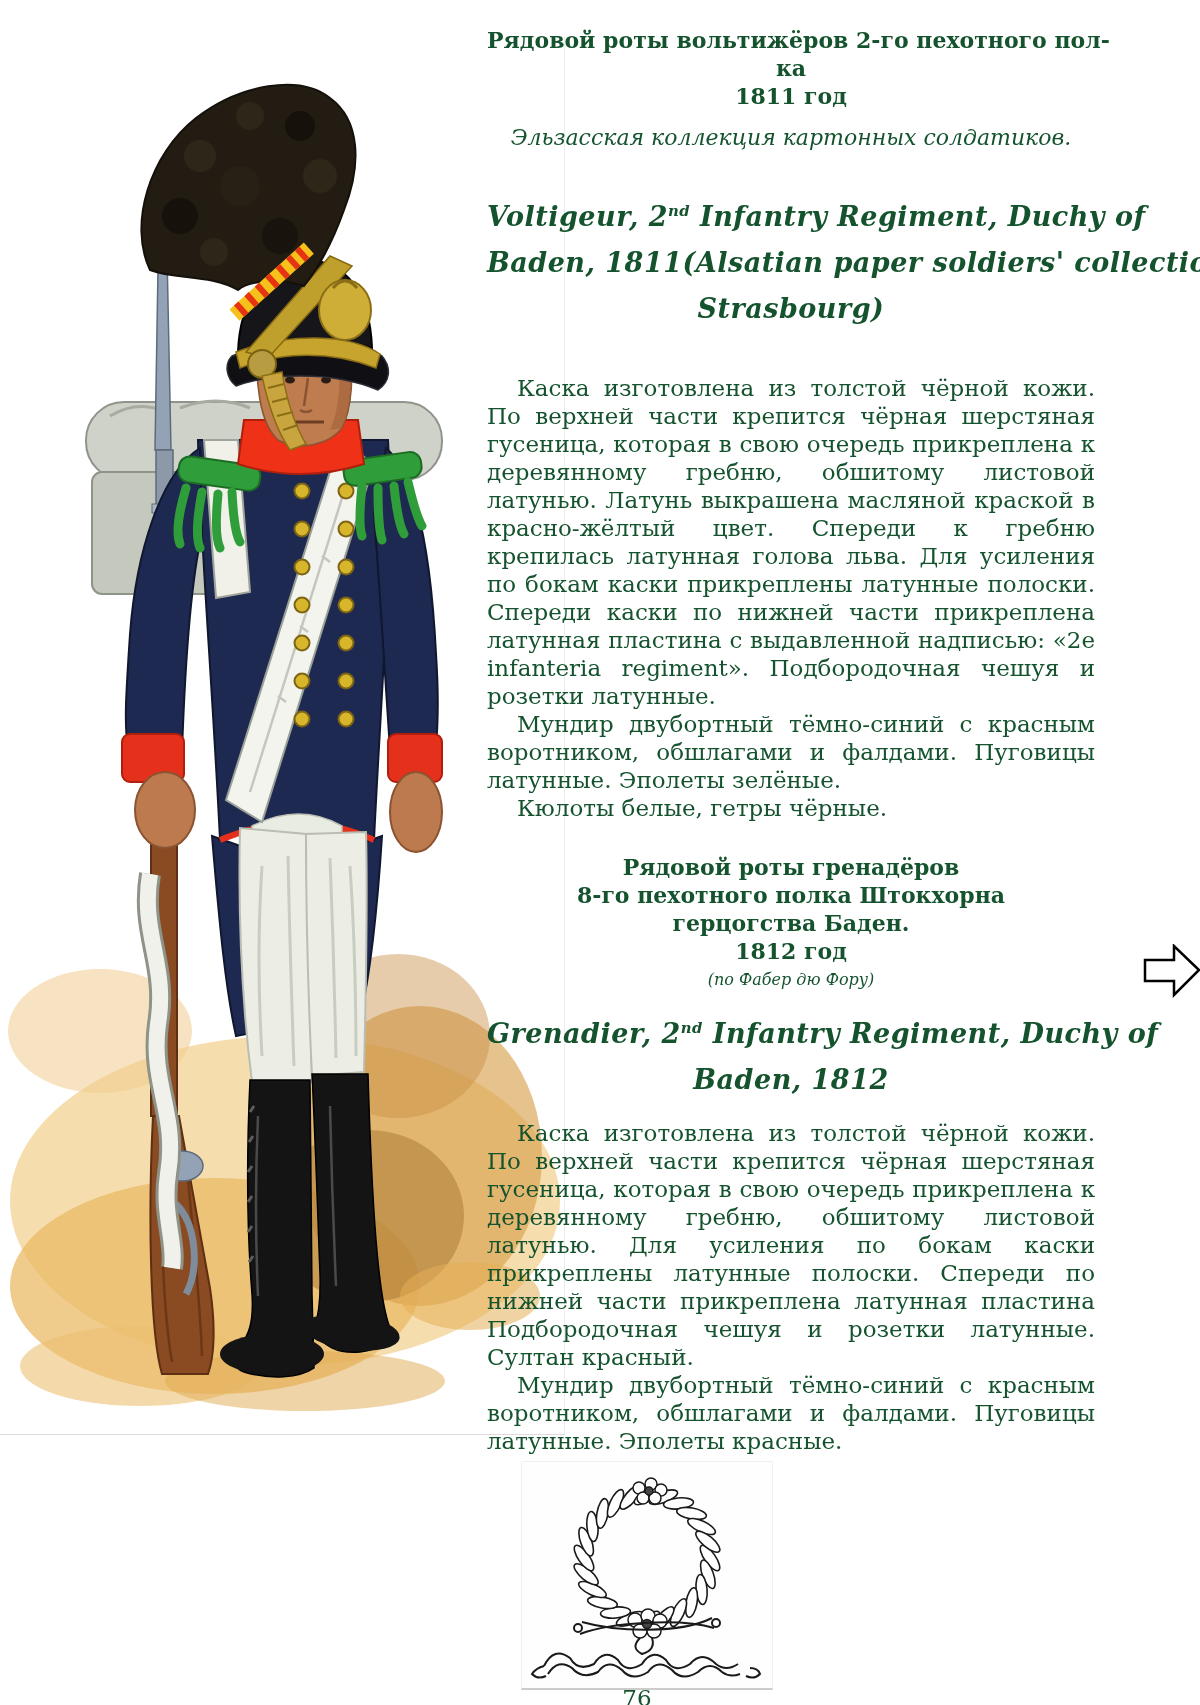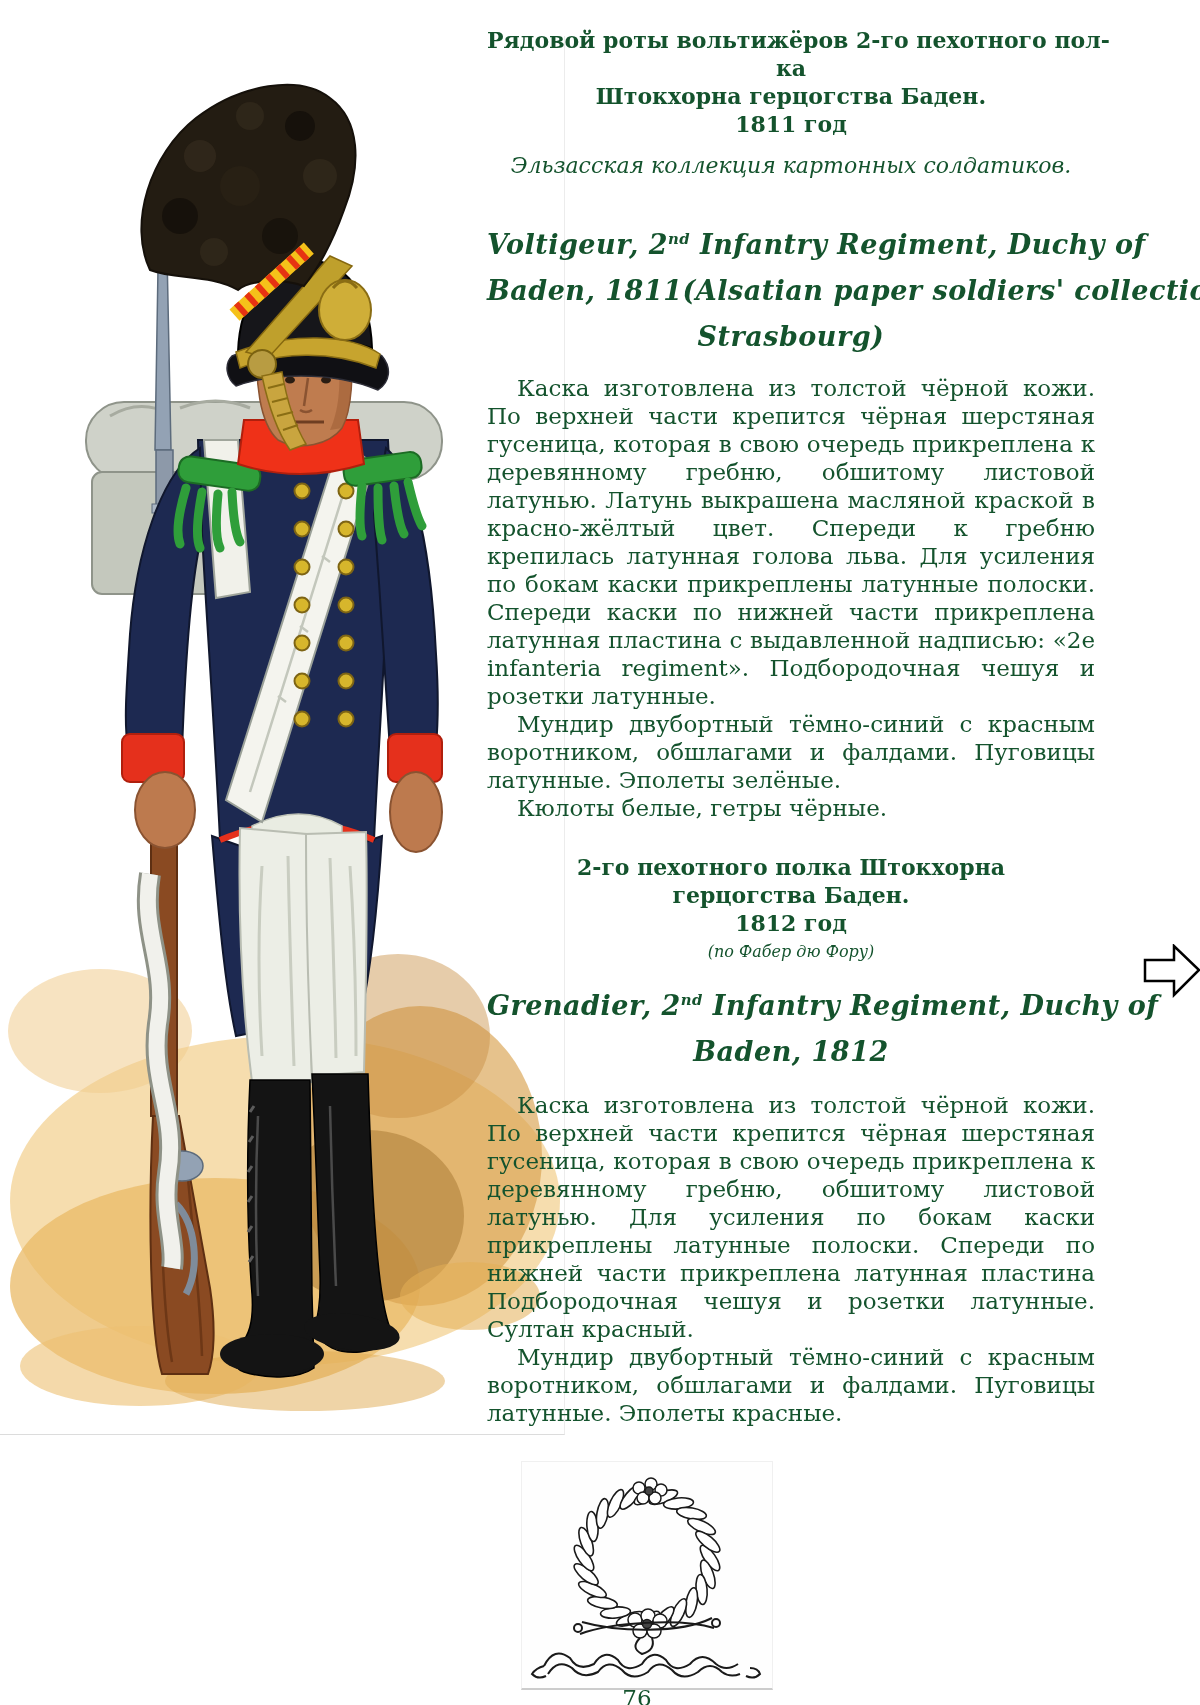--- a/index.html
+++ b/index.html
@@ -193,38 +193,38 @@
           <rect x="298" y="238" width="6" height="15" fill="#e63312"></rect>
           <rect x="310" y="238" width="6" height="15" fill="#e63312"></rect>
         </g>
       </g>
     </svg>
   </div>
 
   <div class="text-col sec-head" style="position:absolute;">
     <div class="t-line">Рядовой роты вольтижёров 2-го пехотного пол-</div>
     <div class="t-line">ка</div>
-    <div class="t-line">Штокхорна герцогства Баден.</div>
     <div class="t-line">1811 год</div>
     <div class="subtitle">Эльзасская коллекция картонных солдатиков.</div>
     <div class="cursive">
       <div class="c-line"><span>Voltigeur, 2</span><sup>nd</sup><span> Infantry Regiment, Duchy of</span></div>
       <div class="c-line">Baden, 1811(Alsatian paper soldiers' collection,</div>
       <div class="c-line">Strasbourg)</div>
     </div>
   </div>
 
   <div class="text-col sec1-body" style="position:absolute;">
     <p class="body-par">Каска изготовлена из толстой чёрной кожи. По верхней части крепится чёрная шерстяная гусеница, которая в свою очередь прикреплена к деревянному гребню, обшитому листовой латунью. Латунь выкрашена масляной краской в красно-жёлтый цвет. Спереди к гребню крепилась латунная голова льва. Для усиления  по бокам каски прикреплены латунные полоски. Спереди каски по нижней части прикреплена латунная пластина с выдавленной надписью: «2e infanteria regiment». Подбородочная чешуя и розетки латунные.</p>
     <p class="body-par">Мундир двубортный тёмно-синий с красным воротником, обшлагами и фалдами. Пуговицы латунные. Эполеты зелёные.</p>
     <p class="body-par">Кюлоты белые, гетры чёрные.</p>
   </div>
 
   <div class="text-col sec2" style="position:absolute;">
-    <div class="t-line">2-го пехотного полка Штокхорна</div>
+    <div class="t-line">Рядовой роты гренадёров</div>
+    <div class="t-line">8-го пехотного полка Штокхорна</div>
     <div class="t-line">герцогства Баден.</div>
     <div class="t-line">1812 год</div>
     <div class="h2-note">(по Фабер дю Фору)</div>
     <div class="cursive">
       <div class="c-line"><span>Grenadier, 2</span><sup>nd</sup><span> Infantry Regiment, Duchy of</span></div>
       <div class="c-line">Baden, 1812</div>
     </div>
     <div class="body-block">
       <p class="body-par">Каска изготовлена из толстой чёрной кожи. По верхней части крепится чёрная шерстяная гусеница, которая в свою очередь прикреплена к деревянному гребню, обшитому листовой латунью. Для усиления  по бокам каски прикреплены латунные полоски. Спереди  по нижней части прикреплена латунная пластина Подбородочная чешуя и розетки латунные. Султан красный.</p>
       <p class="body-par">Мундир двубортный тёмно-синий с красным воротником, обшлагами и фалдами. Пуговицы латунные. Эполеты красные.</p>

